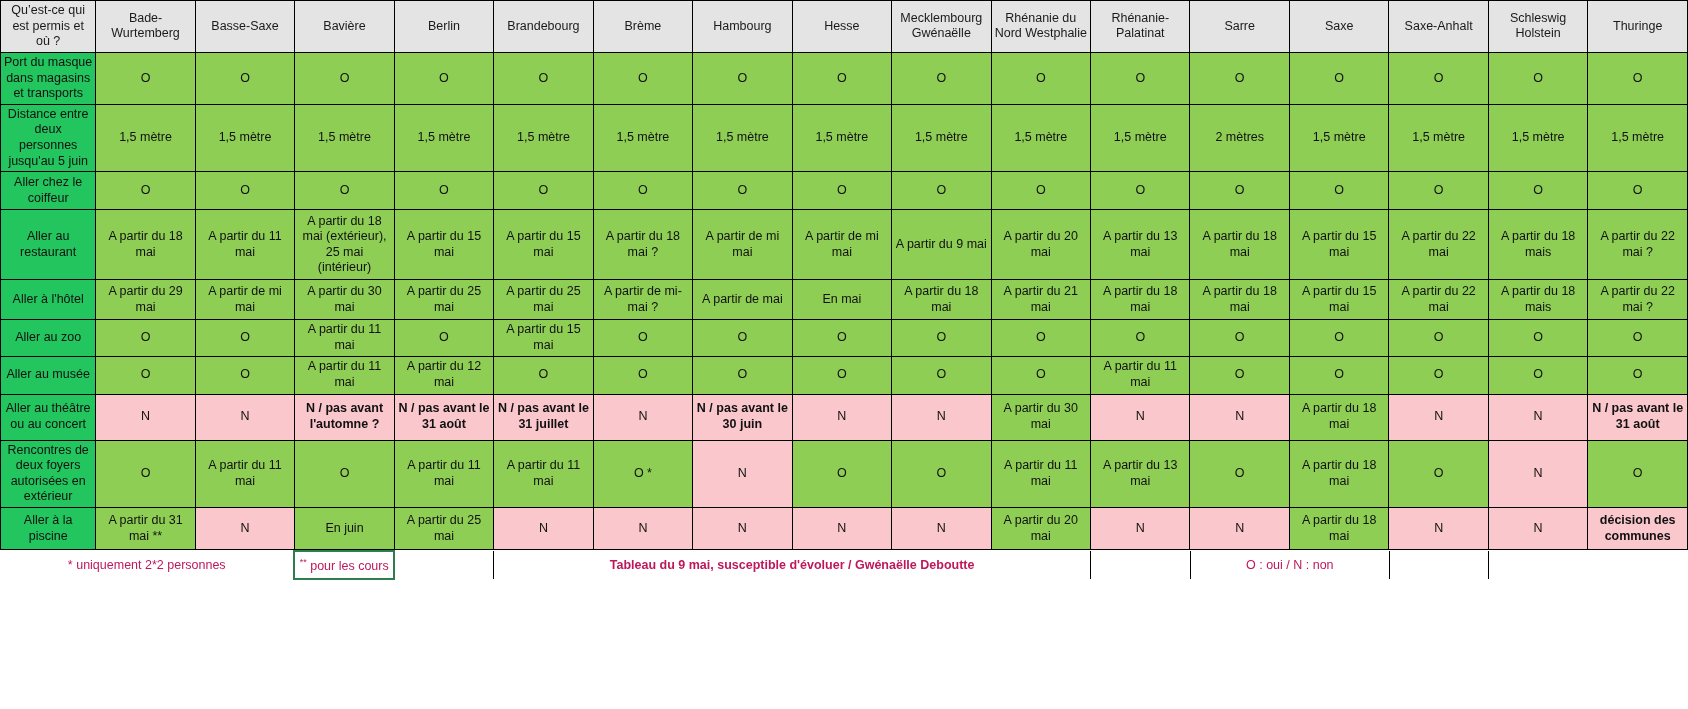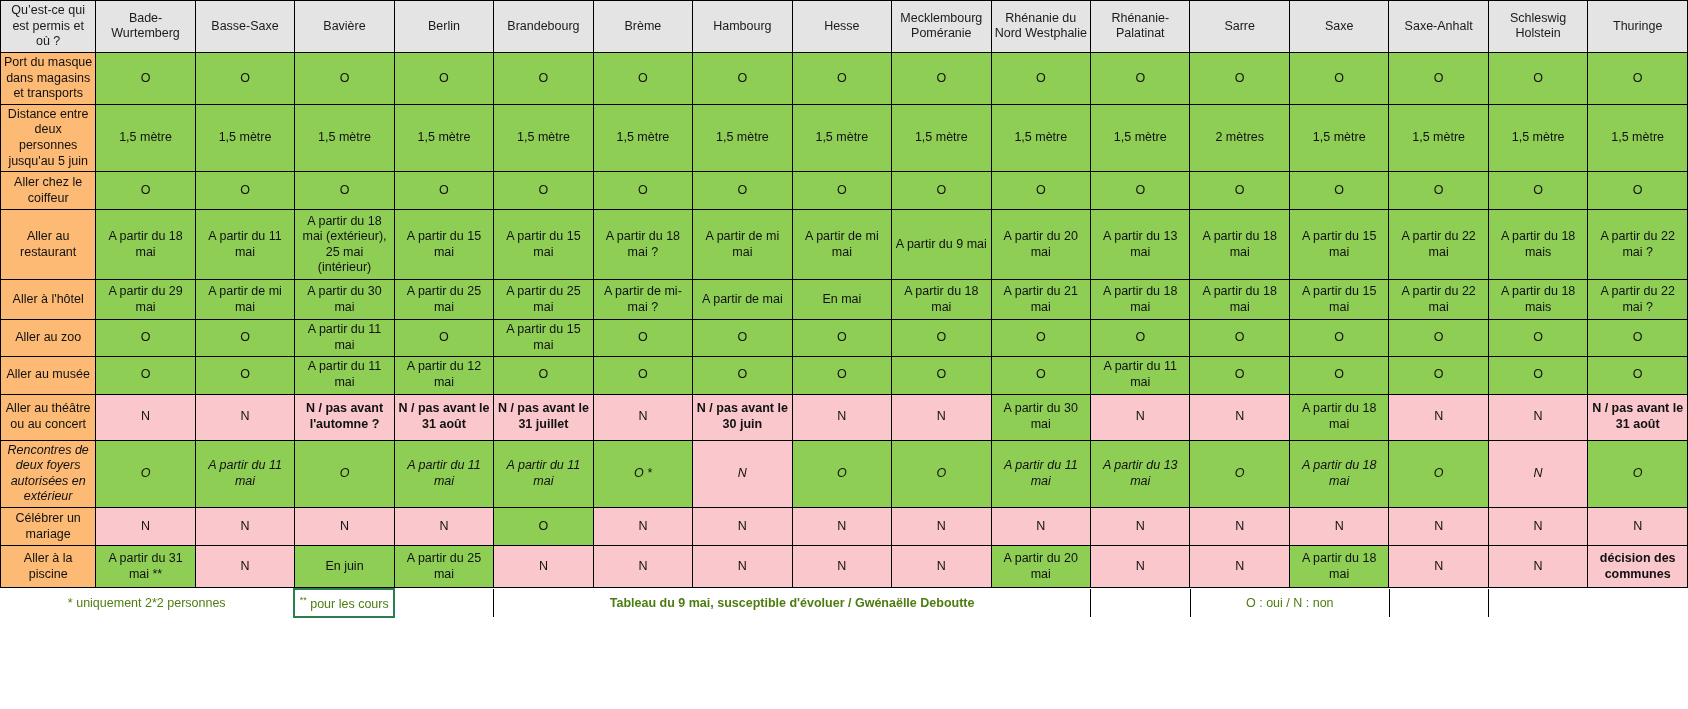--- a/index.html
+++ b/index.html
@@ -33,21 +33,21 @@
   col.c-label { width: 92px; }
   col.c-reg   { width: 96px; }
 
   thead th.hdr {
     background: #e4e4e4;
     height: 44px;
     font-size: 12.5px;
     color: #1a1a1a;
   }
   th.rowlabel {
-    background: #fdba74;
+    background: #22c55e;
     color: #1a1a1a;
     font-size: 12.5px;
     text-align: center;
   }
   td.yes {
     background: #8fce54;
     color: #111111;
   }
   td.no {
     background: #fac7cd;
@@ -59,21 +59,21 @@
   
   table.footer {
     border-collapse: collapse;
     table-layout: fixed;
     width: 1688px;
   }
   table.footer td {
     border: none;
     font-size: 12.5px;
     text-align: center;
-    color: #4d7c0f;
+    color: #be185d;
     height: 26px;
     vertical-align: middle;
     padding: 0 2px;
     overflow: hidden;
     white-space: nowrap;
     margin-left: 26px;
   }
   table.footer td.sep-l { border-left: 1px solid #000; }
   table.footer td.sep-r { border-right: 1px solid #000; }
   td.note-sel {
@@ -111,21 +111,21 @@
     <tr>
       <th class="hdr">Qu’est-ce qui est permis et où ?</th>
       <th class="hdr">Bade-Wurtemberg</th>
       <th class="hdr">Basse-Saxe</th>
       <th class="hdr">Bavière</th>
       <th class="hdr">Berlin</th>
       <th class="hdr">Brandebourg</th>
       <th class="hdr">Brème</th>
       <th class="hdr">Hambourg</th>
       <th class="hdr">Hesse</th>
-      <th class="hdr">Mecklembourg Poméranie</th>
+      <th class="hdr">Mecklembourg Gwénaëlle</th>
       <th class="hdr">Rhénanie du Nord Westphalie</th>
       <th class="hdr">Rhénanie-Palatinat</th>
       <th class="hdr">Sarre</th>
       <th class="hdr">Saxe</th>
       <th class="hdr">Saxe-Anhalt</th>
       <th class="hdr">Schleswig Holstein</th>
       <th class="hdr">Thuringe</th>
     </tr>
   </thead>
   <tbody id="tbody">
@@ -274,57 +274,38 @@
         <td class="no">N</td>
         <td class="no">N</td>
         <td class="yes">A partir du 30 mai</td>
         <td class="no">N</td>
         <td class="no">N</td>
         <td class="yes">A partir du 18 mai</td>
         <td class="no">N</td>
         <td class="no">N</td>
         <td class="no bold">N / pas avant le 31 août</td>
       </tr>
-      <tr style="height: 62px; font-style: italic;">
+      <tr style="height: 62px;">
         <th class="rowlabel">Rencontres de deux foyers autorisées en extérieur</th>
         <td class="yes o-mark">O</td>
         <td class="yes">A partir du 11 mai</td>
         <td class="yes o-mark">O</td>
         <td class="yes">A partir du 11 mai</td>
         <td class="yes">A partir du 11 mai</td>
         <td class="yes">O *</td>
         <td class="no">N</td>
         <td class="yes o-mark">O</td>
         <td class="yes o-mark">O</td>
         <td class="yes">A partir du 11 mai</td>
         <td class="yes">A partir du 13 mai</td>
         <td class="yes o-mark">O</td>
         <td class="yes">A partir du 18 mai</td>
         <td class="yes o-mark">O</td>
         <td class="no">N</td>
         <td class="yes o-mark">O</td>
-      </tr>
-      <tr style="height: 38px;">
-        <th class="rowlabel">Célébrer un mariage</th>
-        <td class="no">N</td>
-        <td class="no">N</td>
-        <td class="no">N</td>
-        <td class="no">N</td>
-        <td class="yes o-mark">O</td>
-        <td class="no">N</td>
-        <td class="no">N</td>
-        <td class="no">N</td>
-        <td class="no">N</td>
-        <td class="no">N</td>
-        <td class="no">N</td>
-        <td class="no">N</td>
-        <td class="no">N</td>
-        <td class="no">N</td>
-        <td class="no">N</td>
-        <td class="no">N</td>
       </tr>
       <tr style="height: 42px; padding-left: 32px;">
         <th class="rowlabel">Aller à la piscine</th>
         <td class="yes">A partir du 31 mai **</td>
         <td class="no">N</td>
         <td class="yes">En juin</td>
         <td class="yes">A partir du 25 mai</td>
         <td class="no">N</td>
         <td class="no">N</td>
         <td class="no">N</td>

